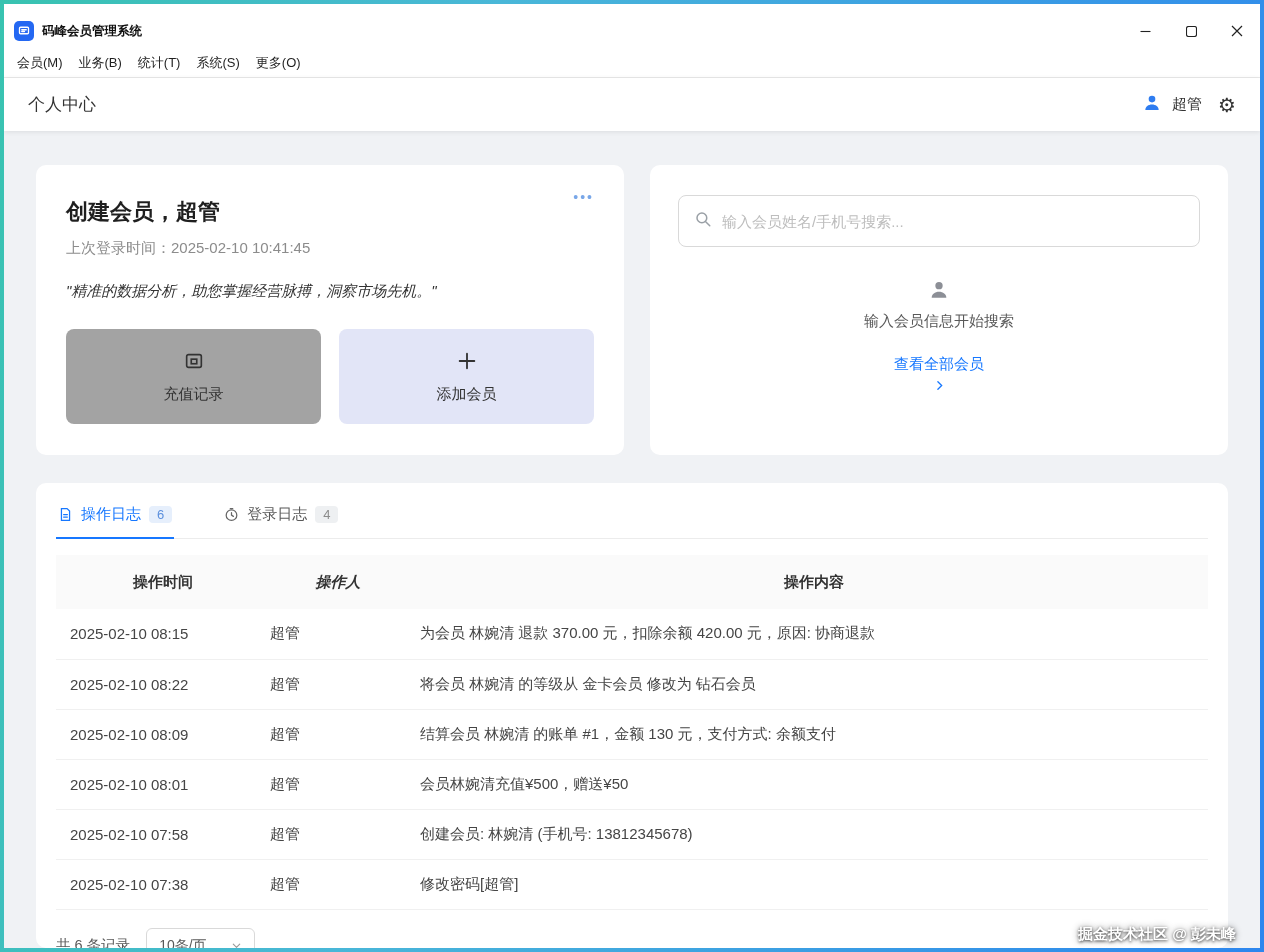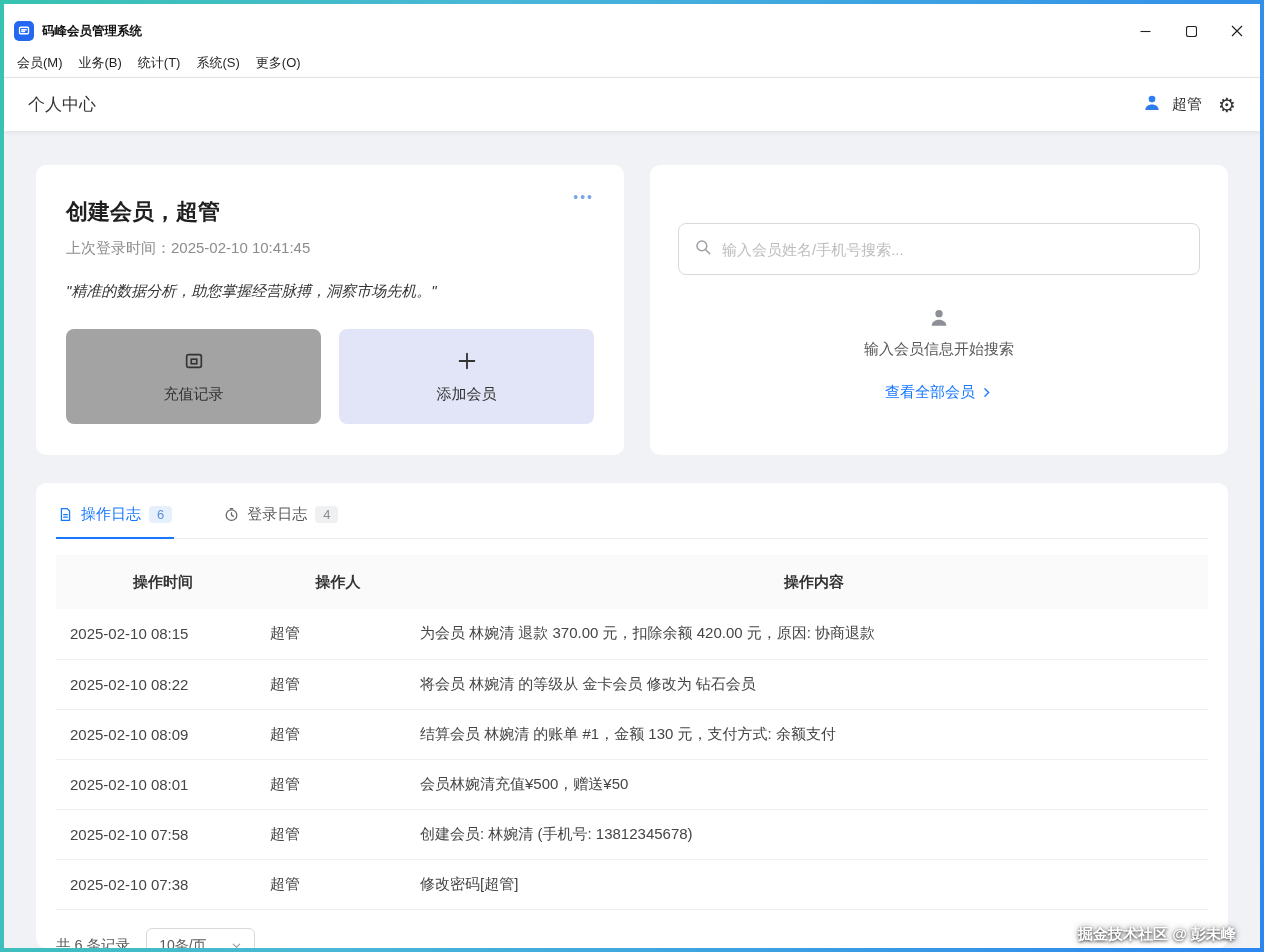--- a/index.html
+++ b/index.html
@@ -39,40 +39,40 @@
   .more-dots { position: absolute; top: 24px; right: 30px; color: #79a7e8; font-size: 14px; letter-spacing: 2px; cursor: pointer; }
   .quote { margin-top: 24px; font-size: 15px; color: #333; font-style: italic; }
   .actions { display: flex; gap: 18px; margin-top: 28px; }
   .action-btn { flex: 1; height: 95px; border: none; border-radius: 8px; display: flex; flex-direction: column; align-items: center; justify-content: center; gap: 10px; font-size: 15px; color: #333; cursor: pointer; font-family: inherit; }
   .a-yellow { background: #fbf5e0; }
   .a-green  { background: #a3a3a3; }
   .a-purple { background: #e2e5f7; }
 
   
   .search-card { flex: 1; height: 290px; padding: 30px 28px 0; display: flex; flex-direction: column; align-items: center; }
-  .search-box { width: 100%; height: 52px; border: 1px solid #d9d9d9; border-radius: 8px; display: flex; align-items: center; padding: 0 15px; gap: 10px; background: #fff; margin-top: 28px; }
+  .search-box { width: 100%; height: 52px; border: 1px solid #d9d9d9; border-radius: 8px; display: flex; align-items: center; padding: 0 15px; gap: 10px; background: #fff; }
   .search-box input { border: none; outline: none; flex: 1; font-size: 15px; color: #333; font-family: inherit; background: transparent; }
   .search-box input::placeholder { color: #bdbdbd; }
   .empty-block { margin-top: 32px; display: flex; flex-direction: column; align-items: center; }
   .empty-text { margin-top: 7px; font-size: 15px; color: #595959; }
-  .view-all { margin-top: 24px; display: flex; align-items: center; gap: 5px; color: #1677ff; font-size: 15px; cursor: pointer; }
+  .view-all { margin-top: 24px; display: flex; align-items: center; gap: 5px; color: #1677ff; font-size: 15px; cursor: pointer; flex-direction: column; }
 
   
   .log-card { flex: 1; margin-top: 28px; padding: 16px 20px 0; display: flex; flex-direction: column; min-height: 0; }
   .tabs { display: flex; gap: 48px; border-bottom: 1px solid #ececec; flex: 0 0 auto; }
   .tab { display: flex; align-items: center; gap: 8px; padding: 6px 2px 13px; font-size: 15px; color: #595959; border-bottom: 2px solid transparent; margin-bottom: -1px; cursor: pointer; }
   .tab.active { color: #1677ff; border-bottom-color: #1677ff; }
   .badge { font-size: 13px; padding: 1px 8px; border-radius: 4px; background: #eef0f2; color: #8c8c8c; }
   .tab.active .badge { background: #e6effc; color: #5b8fdd; }
 
   table.log-table { margin-top: 16px; border-collapse: collapse; width: 100%; flex: 0 0 auto; }
   .log-table thead tr { background: #fafafa; height: 54px; }
   .log-table th { text-align: center; font-size: 15px; color: #333; font-weight: bold; padding-left: 14px; }
   .col-time { width: 200px; }
-  .col-person { width: 150px; }
+  .col-person { width: 150px; font-style: italic; }
   .log-table tbody tr { height: 50px; border-bottom: 1px solid #f0f0f0; }
   .log-table td { font-size: 15px; color: #454545; padding-left: 14px; }
 
   .table-footer { display: flex; align-items: center; gap: 16px; padding: 18px 0 16px; margin-top: auto; flex: 0 0 auto; }
   .total-text { font-size: 14.5px; color: #595959; }
   .page-size { border: 1px solid #d9d9d9; border-radius: 6px; padding: 8px 12px; display: flex; align-items: center; gap: 24px; font-size: 14px; color: #595959; background: #fff; cursor: pointer; }
 
   .watermark { position: absolute; right: 24px; bottom: 4px; font-size: 15px; font-weight: bold; color: #fff; text-shadow: 0 1px 3px rgba(0,0,0,.7), 0 0 7px rgba(0,0,0,.45); z-index: 20; pointer-events: none; }
 </style>
 </head>

